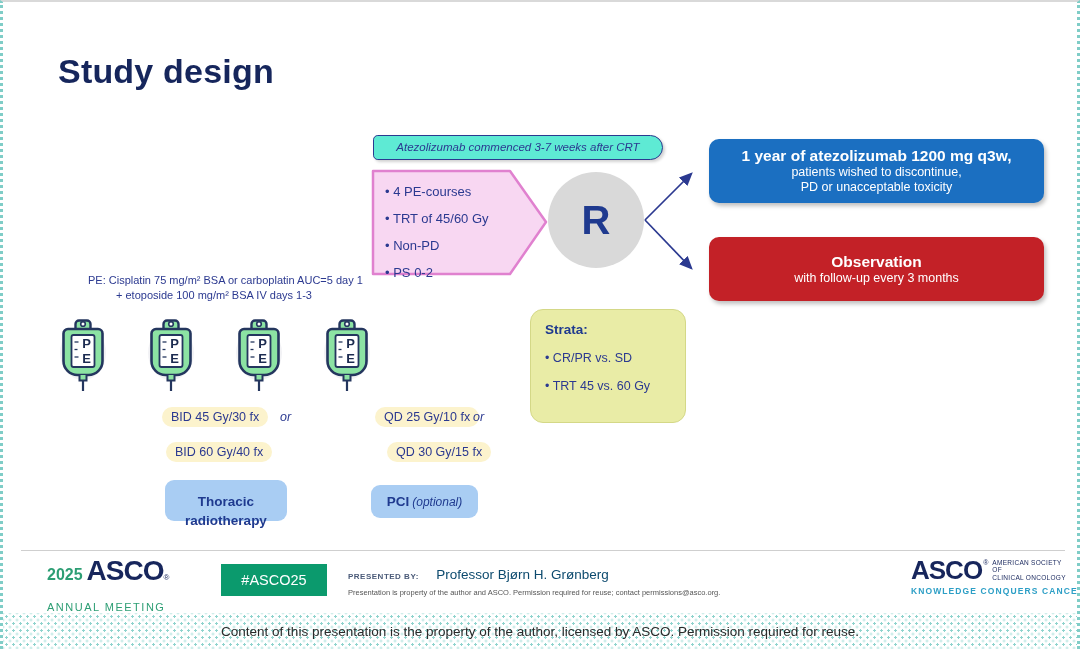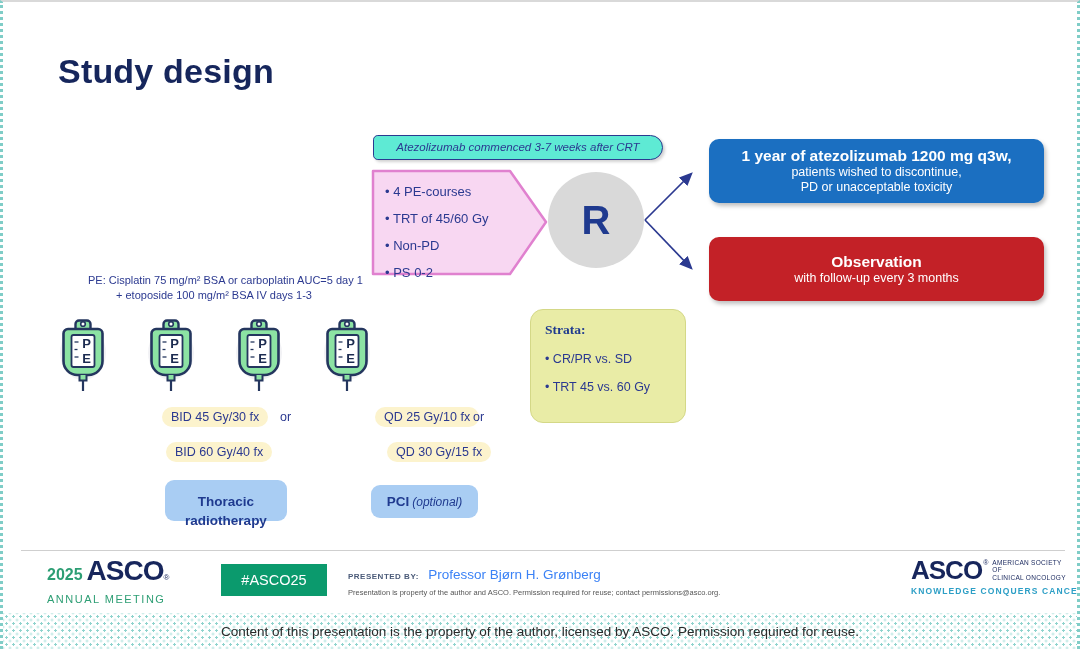--- a/index.html
+++ b/index.html
@@ -43,66 +43,66 @@
   }
   .arm-blue { top:137px; background:#1b6fc1; }
   .arm-red  { top:235px; background:#c32127; }
   .arm-title { font-size:15.5px; font-weight:700; line-height:18px; }
   .arm-line  { font-size:12.5px; line-height:15px; }
 
   .strata {
     position:absolute; left:527px; top:307px; width:156px; height:114px;
     background:#e9eca6; border:1px solid #d4d887; border-radius:13px; padding:12px 10px 0 14px;
   }
-  .strata-title { color:#1f3a8f; font-size:13.5px; font-weight:700; margin-bottom:7px;font-family:Liberation Serif, serif; }
+  .strata-title { color:#1f3a8f; font-size:13.5px; font-weight:700; margin-bottom:7px; }
   .strata ul { list-style:none; }
   .strata li { color:#2b3990; font-size:12.5px; line-height:28px; white-space:nowrap; }
   .strata li::before { content:"• "; }
 
   .pe-note { position:absolute; left:85px; top:271px; color:#2b3990; font-size:11px; line-height:15px; }
   .pe-note .indent { padding-left:28px; }
 
   .bags { position:absolute; left:56px; top:315px; width:312px; display:flex; justify-content:space-between; }
   .bag-letter { font-size:13px; font-weight:700; fill:#1c2b50; text-anchor:middle; font-family:"Liberation Sans", sans-serif; }
 
   .opt {
     position:absolute; background:#fcf3cd; color:#2b3990; font-size:12.5px;
     padding:3px 9px; border-radius:10px; white-space:nowrap;
   }
   .b1 { left:159px; top:405px; }
   .b2 { left:163px; top:440px; }
   .b3 { left:372px; top:405px; }
   .b4 { left:370px; top:440px;margin-left:14px; }
-  .or { position:absolute; color:#2b3990; font-size:12.5px; }
+  .or { position:absolute; color:#2b3990; font-size:12.5px; font-style:italic; }
   .or1 { left:277px; top:408px; }
   .or2 { left:470px; top:408px; }
 
   .lblbox {
     position:absolute; background:#a9cdf3; border-radius:9px; color:#1f3a8f;
     text-align:center; font-weight:700;
   }
   .trt { left:162px; top:478px; width:122px; height:41px; font-size:13.5px; line-height:19px; padding-top:12px; }
   .pci { left:368px; top:483px; width:107px; height:33px; font-size:13.5px; line-height:33px; }
   .pci i { font-weight:400; font-style:italic; font-size:12px; margin-left:3px; }
 
   .divider { position:absolute; left:18px; top:548px; width:1044px; height:1px; background:#cfcfcf; }
 
   .lockup { position:absolute; left:44px; top:556px; }
   .lockup-row { display:flex; align-items:baseline; }
   .lockup-year { color:#2d9e74; font-size:16px; font-weight:700; margin-right:4px; }
   .lockup-asco { color:#17265c; font-size:28px; font-weight:700; letter-spacing:-1px; line-height:26px; }
   .lockup-reg { color:#17265c; font-size:8px; vertical-align:top; }
-  .lockup-meeting { color:#2d9e74; font-size:11px; letter-spacing:1.5px; margin-top:9px; }
+  .lockup-meeting { color:#2d9e74; font-size:11px; letter-spacing:1.5px; margin-top:17px; }
 
   .hashtag { position:absolute; left:218px; top:562px; width:106px; height:32px; background:#0b9a6d;
     color:#fff; font-size:14.5px; font-weight:400; text-align:center; line-height:32px; }
 
   .presented { position:absolute; left:345px; top:563px; white-space:nowrap; }
   .presented-label { color:#4a5a78; font-size:8px; font-weight:700; letter-spacing:0.5px; }
-  .presented-name { color:#3b82f6; font-size:13.5px; margin-left:5px; }
+  .presented-name { color:#0c4a6e; font-size:13.5px; margin-left:13px; }
   .presented-disclaimer { position:absolute; left:345px; top:586px; color:#555; font-size:7.5px; }
 
   .asco-logo { position:absolute; left:908px; top:556px; width:155px; }
   .asco-logo-row { display:flex; align-items:center; }
   .asco-logo-word { color:#17265c; font-size:26px; font-weight:700; letter-spacing:-1px; line-height:24px; }
   .asco-logo-reg { color:#17265c; font-size:7px; align-self:flex-start; margin:1px 4px 0 1px; }
   .asco-society { color:#17265c; font-size:6.5px; line-height:7.5px; letter-spacing:0.3px; }
   .asco-tagline { color:#2d9fc6; font-size:8.5px; font-weight:700; letter-spacing:1.1px; margin-top:4px; white-space:nowrap; }
 
   .bottom-bar {

